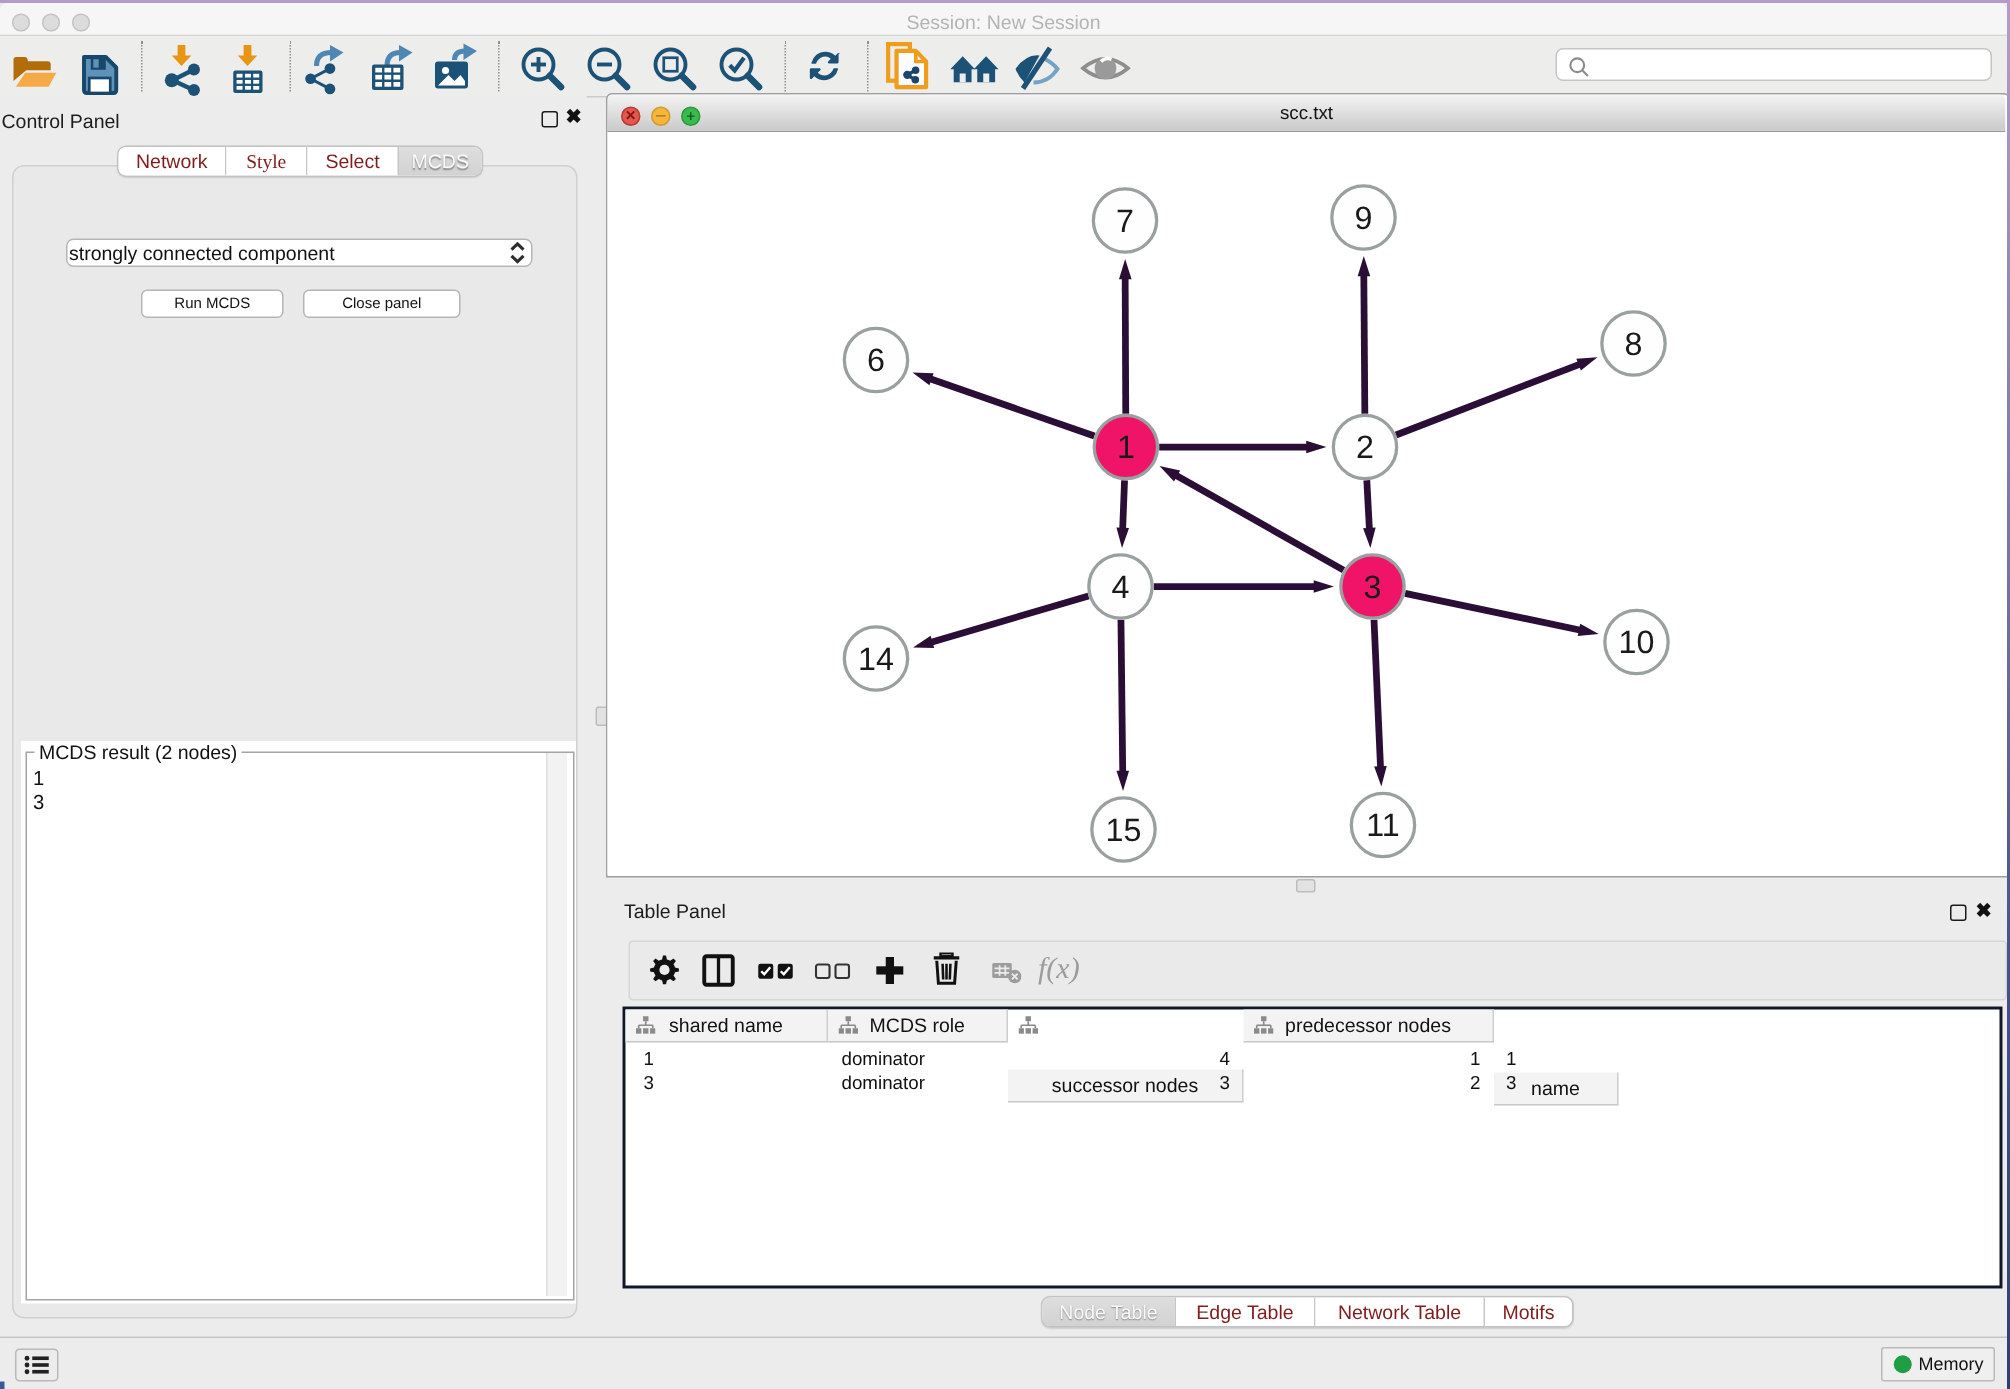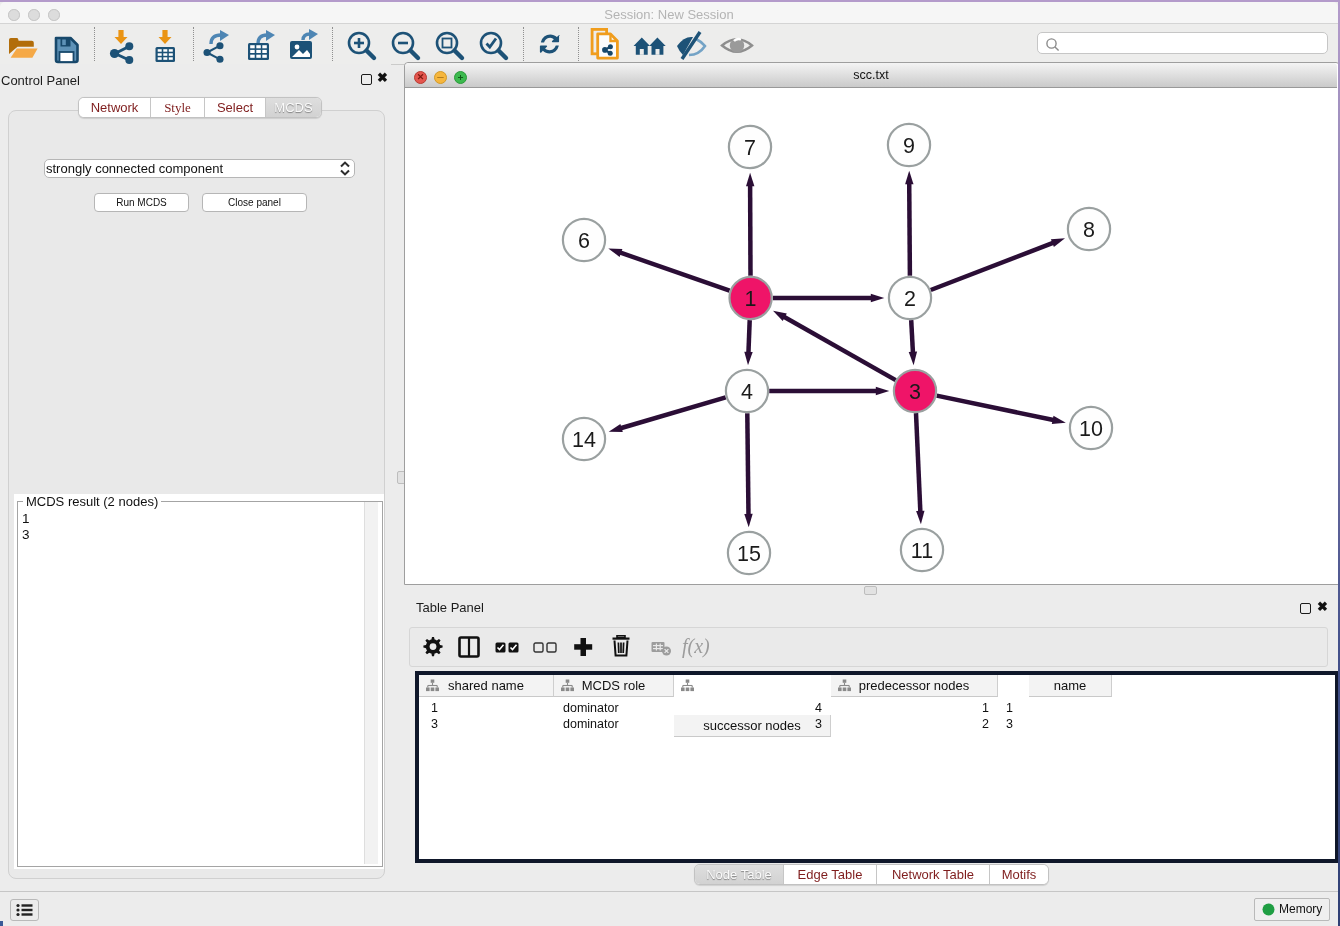--- a/index.html
+++ b/index.html
@@ -58,23 +58,23 @@
 #net-titlebar{left:0;top:0;width:932px;height:24px;
  background:linear-gradient(#f4f4f4,#cacaca);border-bottom:1px solid #999;
  border-radius:4px 4px 0 0;}
 .itl{position:absolute;top:8px;width:11px;height:11px;border-radius:50%;
  font-size:9px;font-weight:bold;text-align:center;line-height:11px;}
 #net-title{left:0;top:5px;width:932px;text-align:center;font-size:12.5px;color:#111;}
 #canvas{left:0;top:25px;width:932px;height:495px;background:#fff;}
 
 #tpanel{left:404px;top:597px;width:934px;height:294px;background:#ececec;}
 #tp-title{left:12px;top:3px;font-size:13px;color:#1c1c1c;}
-#tp-toolbar{left:5px;top:30px;width:917px;height:38px;background:#eaeaea;
+#tp-toolbar{left:15px;top:30px;width:917px;height:38px;background:#eaeaea;
  border:1px solid #d6d6d6;border-radius:3px;}
-#tp-table{left:11px;top:74px;width:916px;height:184px;background:#fff;border:4px solid #0f172a;}
+#tp-table{left:11px;top:74px;width:916px;height:184px;background:#fff;border:2px solid #0f172a;}
 .th{position:absolute;top:0;height:21px;background:#f3f3f3;border-right:1px solid #cecece;
  border-bottom:1px solid #c9c9c9;font-size:13px;color:#111;text-align:center;line-height:21px;}
 .td{position:absolute;font-size:12.5px;color:#111;height:16px;line-height:16px;}
 
 #tp-tabs{left:290px;top:267px;}
 
 #statusbar{left:0;top:891px;width:1338px;height:35px;background:#ececec;border-top:1px solid #c6c6c6;}
 #listbtn{left:10px;top:7px;width:27px;height:20px;border:1px solid #b9b9b9;border-radius:3px;background:#ececec;}
 #membtn{left:1254px;top:6px;width:74px;height:21px;border:1px solid #b9b9b9;border-radius:2px;background:#efefef;
  font-size:12px;color:#111;}
@@ -400,21 +400,21 @@
 <svg style="position:absolute;left:419px;top:4px;" width="13" height="13">
         <rect x="4.7" y="0.5" width="3.6" height="3.3" fill="#8a8a8a"></rect>
         <line x1="6.5" y1="3.8" x2="6.5" y2="6.5" stroke="#8a8a8a" stroke-width="1.1"></line>
         <line x1="1.8" y1="6.5" x2="11.2" y2="6.5" stroke="#8a8a8a" stroke-width="1.1"></line>
         <line x1="1.8" y1="6.5" x2="1.8" y2="8.5" stroke="#8a8a8a" stroke-width="1.1"></line>
         <line x1="11.2" y1="6.5" x2="11.2" y2="8.5" stroke="#8a8a8a" stroke-width="1.1"></line>
         <rect x="0" y="8.5" width="3.6" height="3.6" fill="#8a8a8a"></rect>
         <rect x="4.7" y="8.5" width="3.6" height="3.6" fill="#8a8a8a"></rect>
         <rect x="9.4" y="8.5" width="3.6" height="3.6" fill="#8a8a8a"></rect>
       </svg>
-<div class="th" style="left:610px;width:82px;">name</div>
+<div class="th" style="left:579px;width:82px;margin-top:42px;">name</div>
 <div class="td" style="left:12px;top:25px;">1</div>
 <div class="td" style="left:144px;top:25px;">dominator</div>
 <div class="td" style="left:255px;top:25px;width:148px;text-align:right;">4</div>
 <div class="td" style="left:412px;top:25px;width:158px;text-align:right;">1</div>
 <div class="td" style="left:587px;top:25px;">1</div>
 <div class="td" style="left:12px;top:41px;">3</div>
 <div class="td" style="left:144px;top:41px;">dominator</div>
 <div class="td" style="left:255px;top:41px;width:148px;text-align:right;">3</div>
 <div class="td" style="left:412px;top:41px;width:158px;text-align:right;">2</div>
 <div class="td" style="left:587px;top:41px;">3</div>

